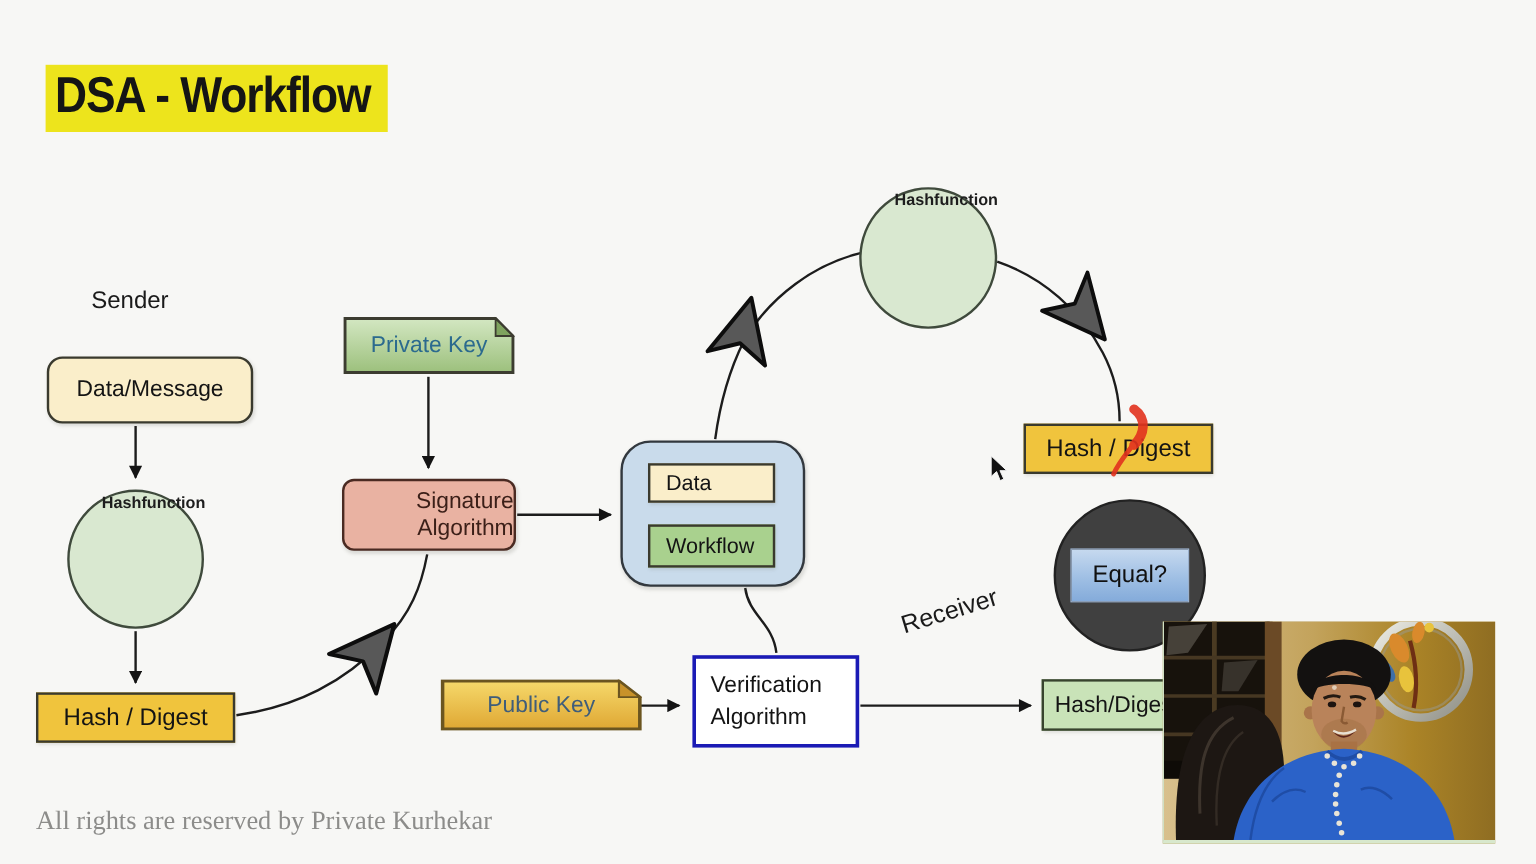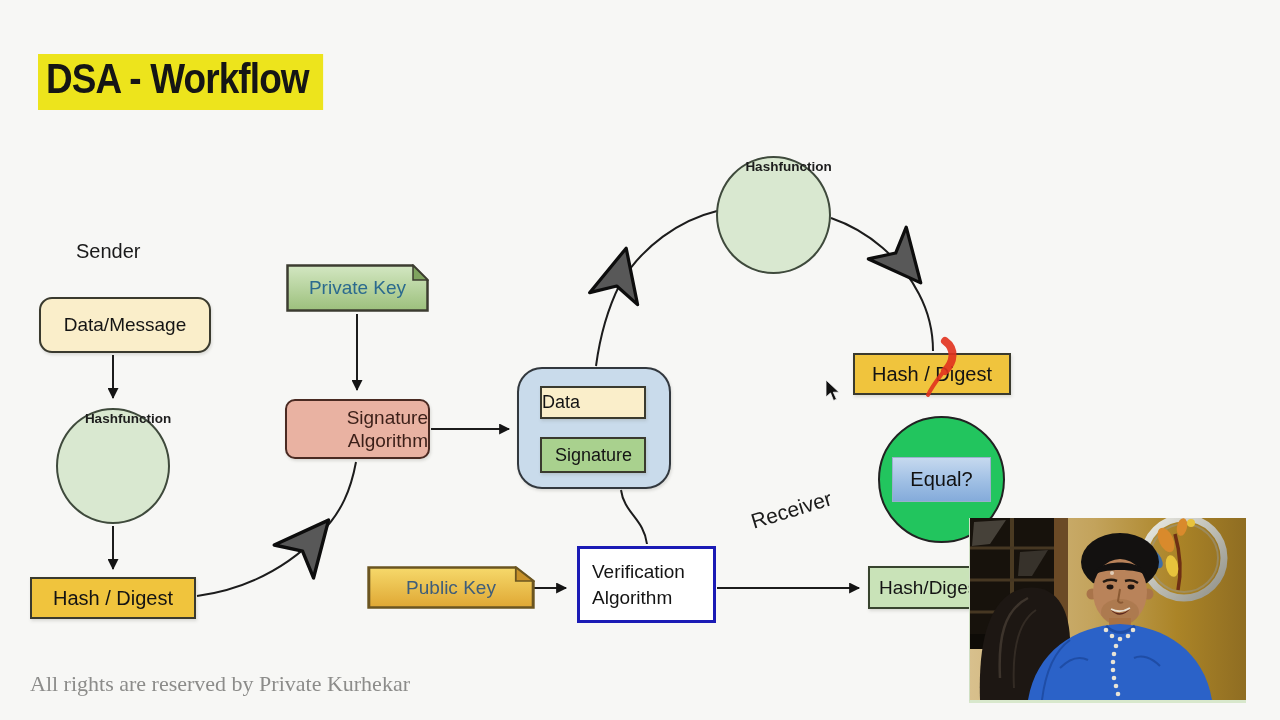--- a/index.html
+++ b/index.html
@@ -33,24 +33,24 @@
   #n-circle2{left:716px;top:156px;width:115px;height:118px;padding-left:30px;}
   #n-hashdig1{left:30px;top:577px;width:166px;height:42px;background:#F0C43D;border:2px solid #3A3A2E;font-size:20px;}
   #n-sigalg{left:285px;top:399px;width:145px;height:60px;background:#E9B2A2;border:2px solid #4A2A22;border-radius:10px;
     font-size:19px;line-height:23px;color:#3B1F18;justify-content:flex-start;padding-left:14px;text-align:right;}
   .keycard{position:absolute;z-index:2;display:flex;align-items:center;justify-content:center;}
   .keycard svg{position:absolute;inset:0;width:100%;height:100%;}
   .keycard .kc-label{position:relative;z-index:1;}
   #n-privkey{left:286px;top:264px;width:143px;height:48px;font-size:19px;color:#2B6A8E;}
   #n-pubkey{left:367px;top:566px;width:168px;height:43px;font-size:19px;color:#3F5D7A;}
   #n-container{left:517px;top:367px;width:154px;height:122px;background:#C9DBEB;border:2px solid #32383E;border-radius:25px;}
-  #n-dataitem{left:540px;top:386px;width:106px;height:33px;background:#FAEECA;border:2px solid #3A3A2E;font-size:18px;justify-content:flex-start;}
+  #n-dataitem{left:540px;top:386px;width:106px;height:33px;background:#FAEECA;border:2px solid #3A3A2E;font-size:18px;justify-content:flex-start;padding-left:13px;}
   #n-sigitem{left:540px;top:437px;width:106px;height:36px;background:#A9D18E;border:2px solid #3A3A2E;font-size:18px;justify-content:flex-start;padding-left:13px;}
   #n-hashdig2{left:853px;top:353px;width:158px;height:42px;background:#F0C43D;border:2px solid #3A3A2E;font-size:20px;}
-  #n-equal{left:878px;top:416px;width:127px;height:127px;background:#22c55e;border:2px solid #222;border-radius:50%;box-shadow:none;text-align:center;}
+  #n-equal{left:878px;top:416px;width:127px;height:127px;background:#404040;border:2px solid #222;border-radius:50%;box-shadow:none;text-align:center;}
   .eq-box{width:97px;height:43px;background:linear-gradient(180deg,#C6D9EF 0%,#9FBFE4 55%,#84ABDA 100%);
     border:1px solid #9AB0CC;display:flex;align-items:center;justify-content:center;font-size:20px;color:#111;}
   #n-verif{left:577px;top:546px;width:139px;height:77px;background:#fff;border:3px solid #1B1BB5;
     font-size:19px;line-height:26px;justify-content:flex-start;padding-left:12px;text-align:left;box-shadow:none;}
   #n-hashdig3{left:868px;top:566px;width:130px;height:43px;background:#C9E3B8;border:2px solid #38442E;
     font-size:19px;justify-content:flex-start;padding-left:9px;overflow:hidden;white-space:nowrap;}
   
   .lbl{position:absolute;z-index:2;color:#1a1a1a;}
   #lbl-sender{left:76px;top:240px;font-size:20px;}
   #lbl-receiver{left:750px;top:498px;font-size:21px;transform:rotate(-17deg);}
@@ -128,21 +128,21 @@
     <polygon points="1.5,1.5 127,1.5 141.5,16 141.5,46.5 1.5,46.5" fill="url(#gPriv)" stroke="#3C3C30" stroke-width="2.5"></polygon>
     <polygon points="127,1.5 141.5,16 127,16" fill="#7FA35F" stroke="#3C3C30" stroke-width="1.5"></polygon>
   </svg>
   <span class="kc-label">Private Key</span>
 </div>
 
 <div class="node" id="n-sigalg">Signature Algorithm</div>
 
 <div class="node" id="n-container"></div>
 <div class="node" id="n-dataitem">Data</div>
-<div class="node" id="n-sigitem">Signature</div>
+<div class="node" id="n-sigitem">Workflow</div>
 
 <div class="node hash-circle" id="n-circle2">
   <span>Hash</span>
   <span>functio</span>
   <span>n</span>
 </div>
 
 <div class="node" id="n-hashdig2">Hash / Digest</div>
 
 <div class="node" id="n-equal">

